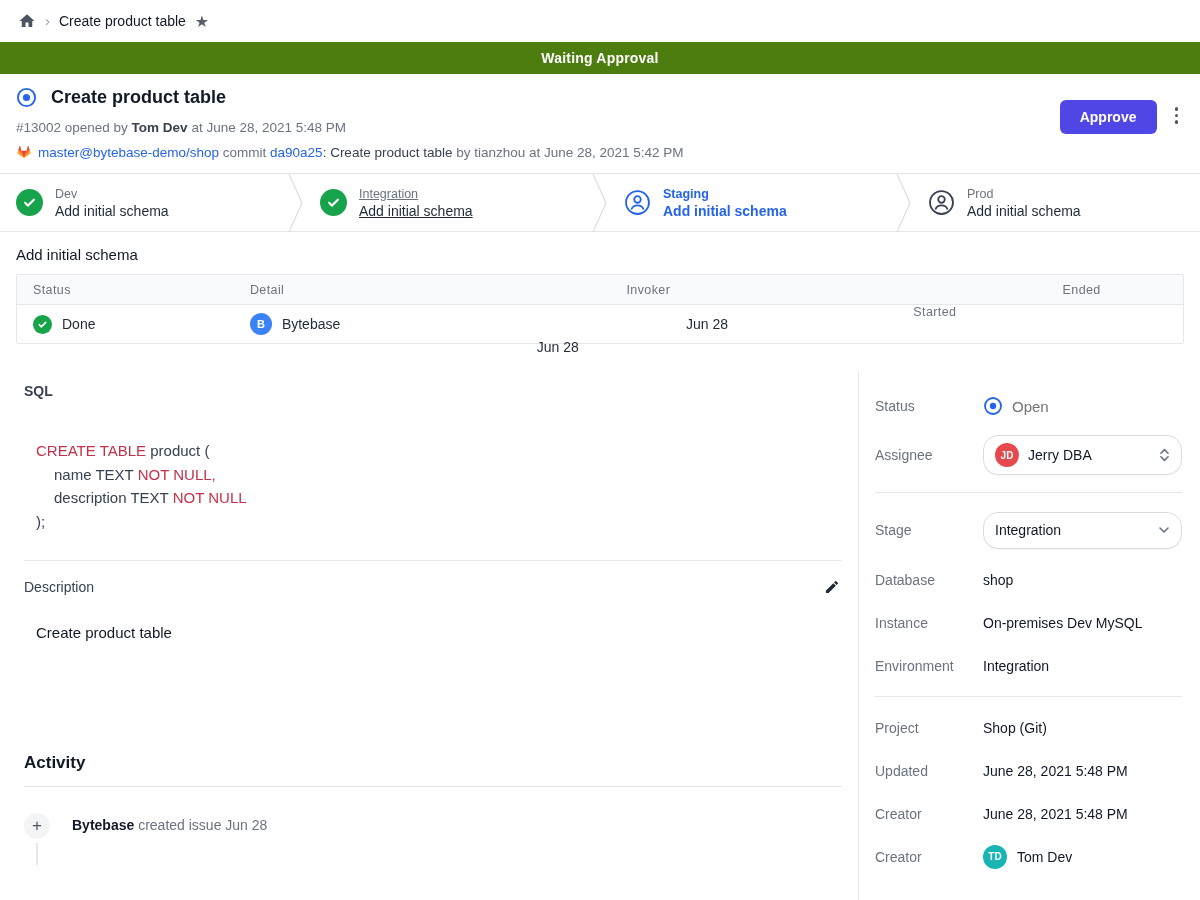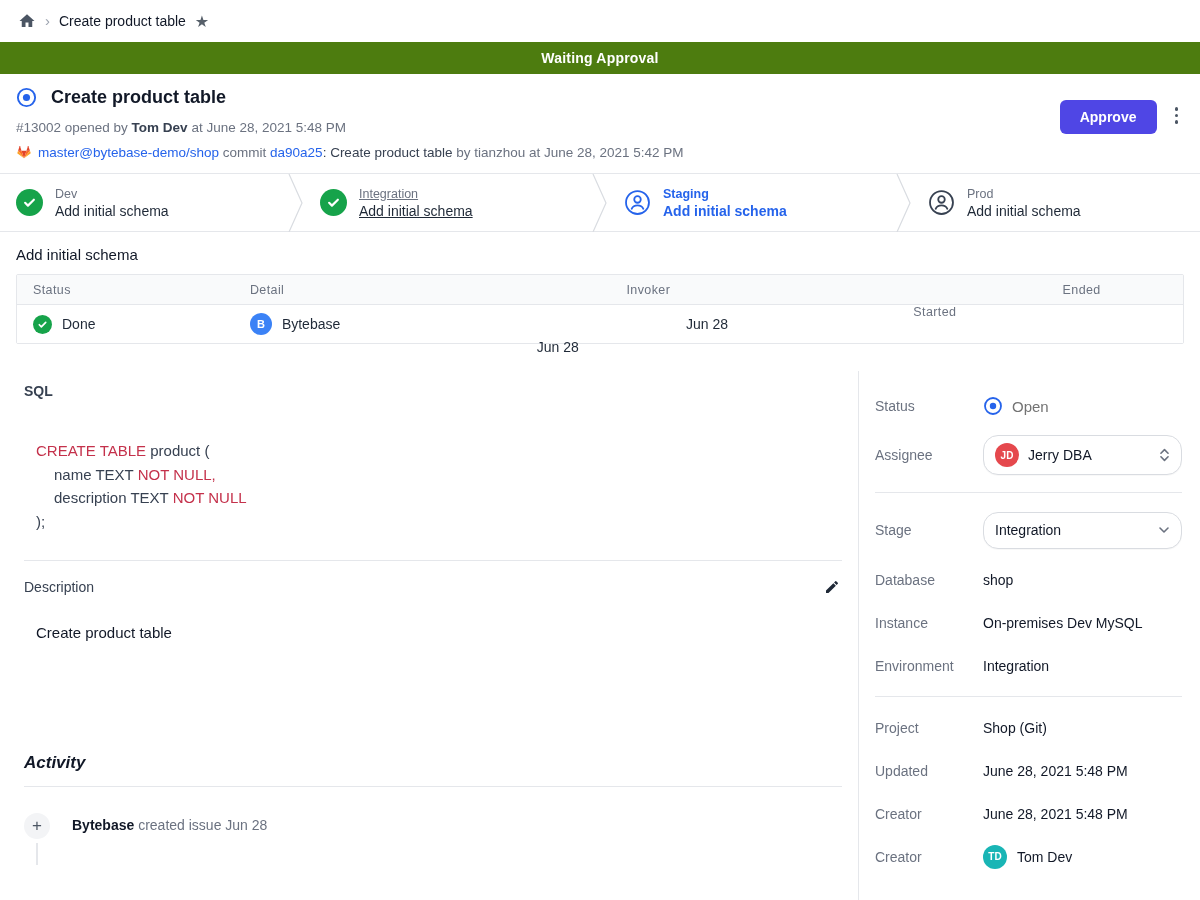--- a/index.html
+++ b/index.html
@@ -77,21 +77,21 @@
   .left-div1 { margin-top:27px; }
 
   
   .desc-header { display:flex; align-items:center; justify-content:space-between; margin-top:16px; }
   .desc-label { font-size:14px; color:#374151; }
   .edit-btn { cursor:pointer; padding:2px; display:flex; }
   .desc-text { font-size:15px; color:#111827; margin:27px 0 0 12px; }
 
   
   .activity { margin-top:112px; }
-  .activity-heading { font-size:17px; font-weight:700; color:#111827;font-style:italic; }
+  .activity-heading { font-size:17px; font-weight:700; color:#111827; }
   .activity .divider { margin-top:13px; }
   .timeline { margin-top:26px; display:flex; align-items:flex-start; gap:22px; }
   .tl-node { display:flex; flex-direction:column; align-items:center; }
   .plus-icon { width:26px; height:26px; border-radius:50%; background:#f3f4f6; color:#4b5563; font-size:17px; display:flex; align-items:center; justify-content:center; }
   .tl-line { width:2px; height:22px; background:#e5e7eb; margin-top:4px; }
   .tl-text { font-size:14px; color:#6b7280; padding-top:4px; }
   .tl-text .strong { color:#111827; font-weight:700; }
 
   
   .side-row { display:flex; align-items:center; min-height:42px; }

